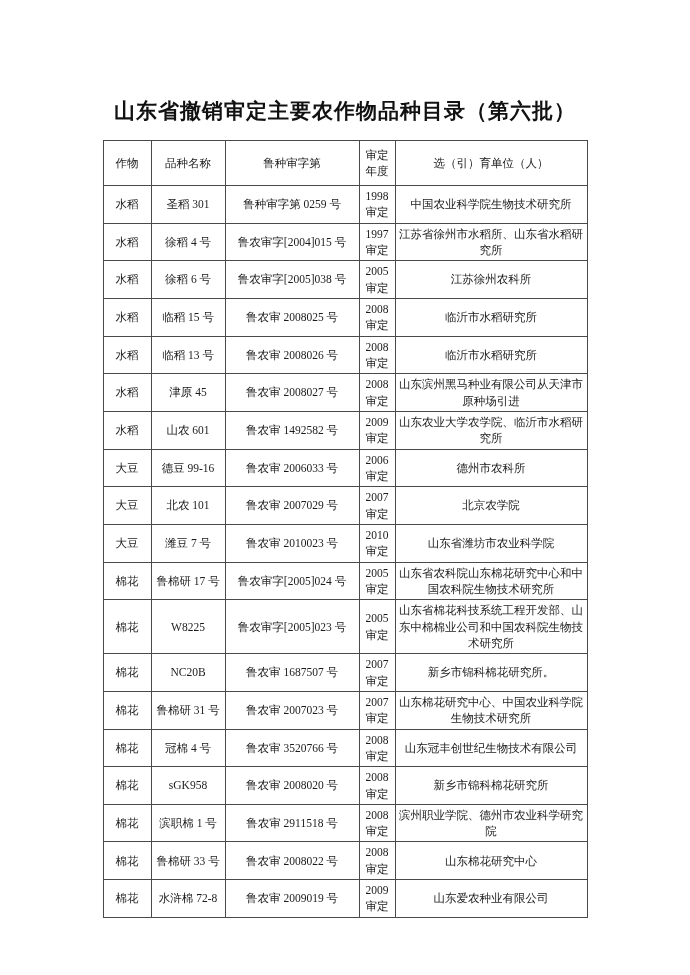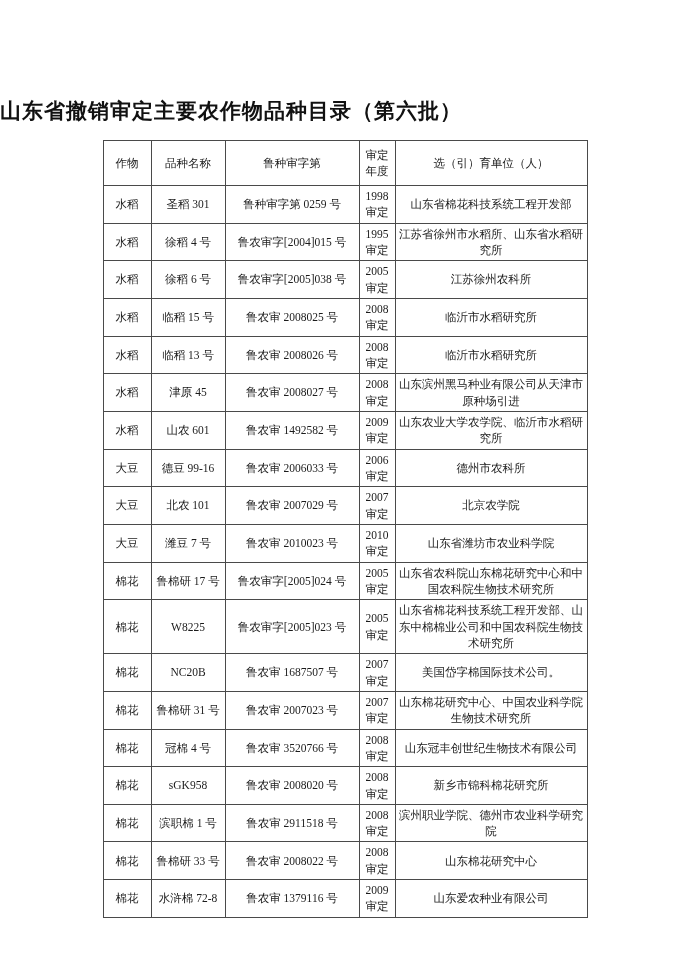--- a/index.html
+++ b/index.html
@@ -9,21 +9,21 @@
     height: 975px;
     background: #ffffff;
     color: #1b1b1b;
     font-family: "Liberation Serif", "DejaVu Serif", serif;
     box-sizing: border-box;
     padding-top: 97px;
     overflow: hidden;
   }
   .title {
     margin: 0 0 15px 0;
-    text-align: left;
+    text-align: center;
     font-size: 21px;
     font-weight: bold;
     letter-spacing: 1px;
     color: #111111;
   }
   table.catalog {
     border-collapse: collapse;
     table-layout: fixed;
     width: 484px;
     margin: 0 auto;
@@ -77,29 +77,29 @@
     </thead>
     <tbody>
   <tr>
     <td><span>水稻</span></td>
     <td><span>圣稻 301</span><span class="v-bold"></span></td>
     <td><span>鲁种审字第 0259 号</span></td>
     <td>
       <span class="stack">1998</span>
       <span class="stack">审定</span>
     </td>
-    <td><span>山东省棉花科技系统工程开发部</span></td>
+    <td><span>中国农业科学院生物技术研究所</span></td>
   </tr>
 
   <tr>
     <td><span>水稻</span></td>
     <td><span>徐稻 </span><span class="v-bold">4 号</span></td>
     <td><span>鲁农审字[2004]015 号</span></td>
     <td>
-      <span class="stack">1995</span>
+      <span class="stack">1997</span>
       <span class="stack">审定</span>
     </td>
     <td><span>江苏省徐州市水稻所、山东省水稻研究所</span></td>
   </tr>
 
   <tr>
     <td><span>水稻</span></td>
     <td><span>徐稻 6 号</span><span class="v-bold"></span></td>
     <td><span>鲁农审字[2005]038 号</span></td>
     <td>
@@ -209,21 +209,21 @@
   </tr>
 
   <tr>
     <td><span>棉花</span></td>
     <td><span>NC20B</span><span class="v-bold"></span></td>
     <td><span>鲁农审 1687507 号</span></td>
     <td>
       <span class="stack">2007</span>
       <span class="stack">审定</span>
     </td>
-    <td><span>美国岱字棉国际技术公司。</span></td>
+    <td><span>新乡市锦科棉花研究所。</span></td>
   </tr>
 
   <tr>
     <td><span>棉花</span></td>
     <td><span>鲁棉研 31 号</span><span class="v-bold"></span></td>
     <td><span>鲁农审 2007023 号</span></td>
     <td>
       <span class="stack">2007</span>
       <span class="stack">审定</span>
     </td>
@@ -270,21 +270,21 @@
     <td>
       <span class="stack">2008</span>
       <span class="stack">审定</span>
     </td>
     <td><span>山东棉花研究中心</span></td>
   </tr>
 
   <tr>
     <td><span>棉花</span></td>
     <td><span>水浒棉 72-8</span><span class="v-bold"></span></td>
-    <td><span>鲁农审 1379116 号</span></td>
+    <td><span>鲁农审 2009019 号</span></td>
     <td>
       <span class="stack">2009</span>
       <span class="stack">审定</span>
     </td>
     <td><span>山东爱农种业有限公司</span></td>
   </tr>
 </tbody>
   </table>
 </div>
 

